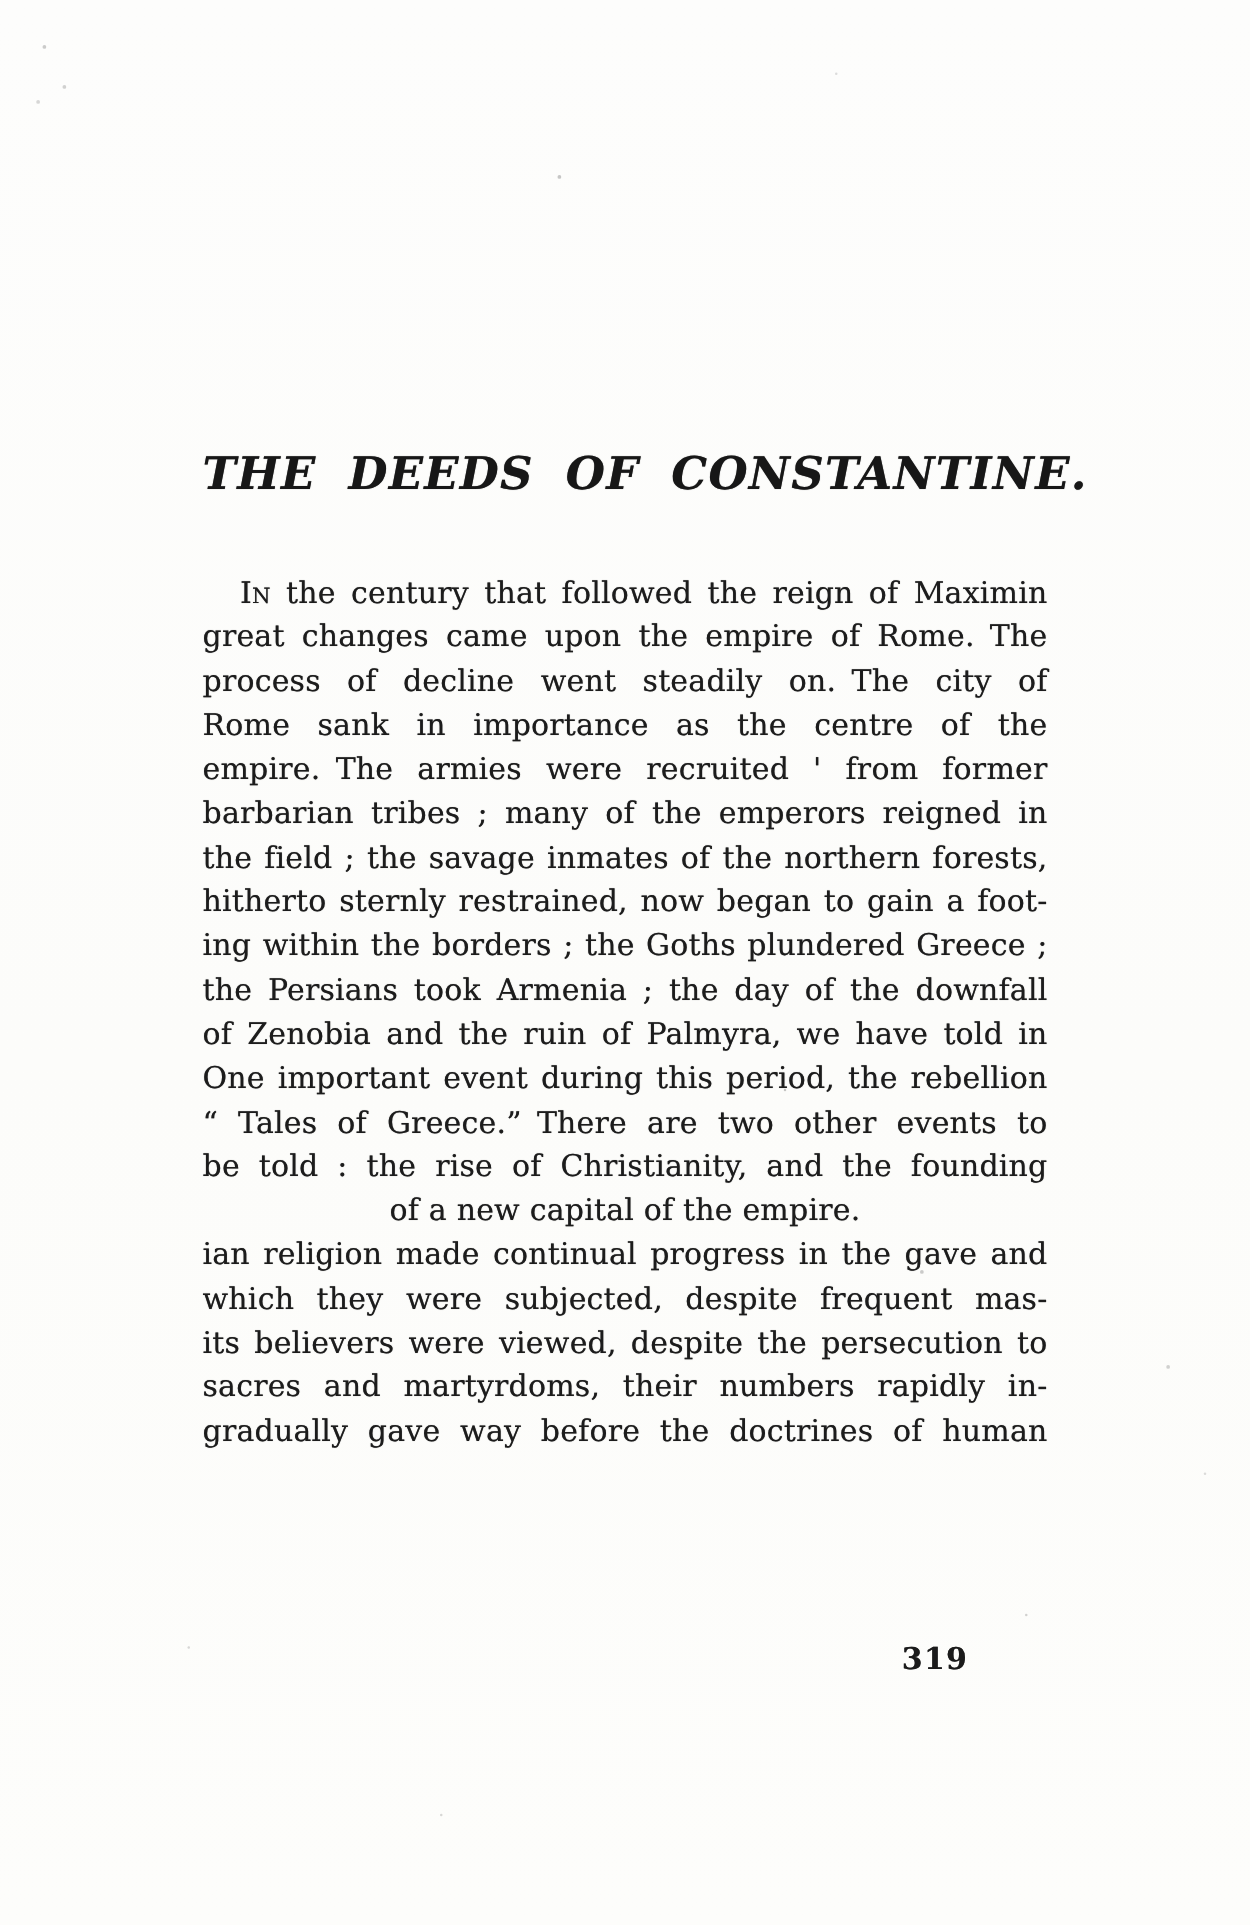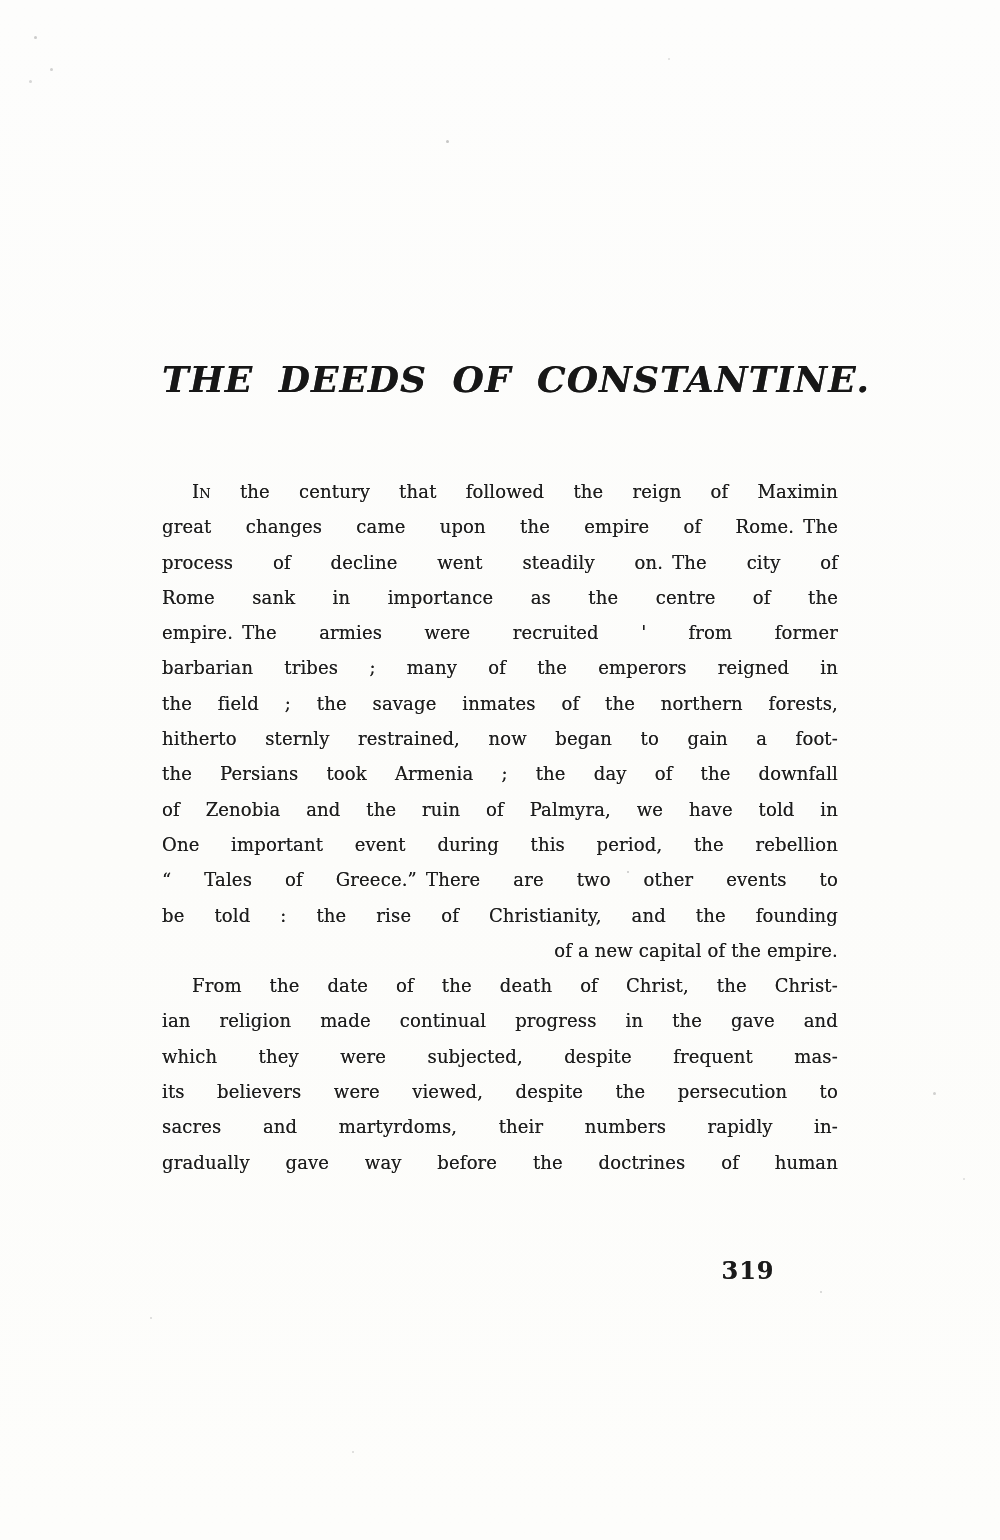--- a/index.html
+++ b/index.html
@@ -26,39 +26,39 @@
     font-weight: bold;
     font-size: 36px;
     letter-spacing: 1px;
     word-spacing: 12px;
     color: #171717;
     text-shadow: 0 0 0.6px rgba(25,25,25,0.75);
   }
 
   .body-text {
     position: absolute;
-    top: 474px;
+    top: 457px;
     left: 162px;
     width: 676px;
-    font-size: 18px;
+    font-size: 24px;
     line-height: 35.3px;
     letter-spacing: 0.15px;
     color: #1c1c1c;
     text-shadow: 0 0 0.55px rgba(25,25,25,0.7);
   }
 
-  .line { text-align: right; }
+  .line { text-align: center; }
   .line.j { text-align: justify; text-align-last: justify; }
   .line.ind { text-indent: 30px; }
 
   .lead { font-variant: small-caps; }
 
   .pagenum {
     position: absolute;
-    top: 1256px;
+    top: 1312px;
     left: 708px;
     width: 80px;
     text-align: center;
     font-size: 24px;
     font-weight: bold;
     letter-spacing: 1px;
     color: #1b1b1b;
     text-shadow: 0 0 0.5px rgba(25,25,25,0.7);
   }
 
@@ -92,30 +92,30 @@
 
     <div class="para">
       <div class="line j ind"><span class="lead">In</span> <span>the century that followed the reign of Maximin</span></div>
       <div class="line j">great changes came upon the empire of Rome. The</div>
       <div class="line j">process of decline went steadily on. The city of</div>
       <div class="line j">Rome sank in importance as the centre of the</div>
       <div class="line j">empire. The armies were recruited ' from former</div>
       <div class="line j">barbarian tribes ; many of the emperors reigned in</div>
       <div class="line j">the field ; the savage inmates of the northern forests,</div>
       <div class="line j">hitherto sternly restrained, now began to gain a foot-</div>
+      <div class="line j">ing within the borders ; the Goths plundered Greece ;</div>
       <div class="line j">the Persians took Armenia ; the day of the downfall</div>
       <div class="line j">of Zenobia and the ruin of Palmyra, we have told in</div>
       <div class="line j">One important event during this period, the rebellion</div>
       <div class="line j">“ Tales of Greece.” There are two other events to</div>
       <div class="line j">be told : the rise of Christianity, and the founding</div>
       <div class="line">of a new capital of the empire.</div>
     </div>
 
     <div class="para">
-      <div class="line j ind">From the date of the death of Christ, the Christ-</div>
       <div class="line j">ian religion made continual progress in the gave and</div>
       <div class="line j">which they were subjected, despite frequent mas-</div>
       <div class="line j">its believers were viewed, despite the persecution to</div>
       <div class="line j">sacres and martyrdoms, their numbers rapidly in-</div>
       <div class="line j">gradually gave way before the doctrines of human</div>
     </div>
 
   </div>
 
   <div class="pagenum">319</div>

